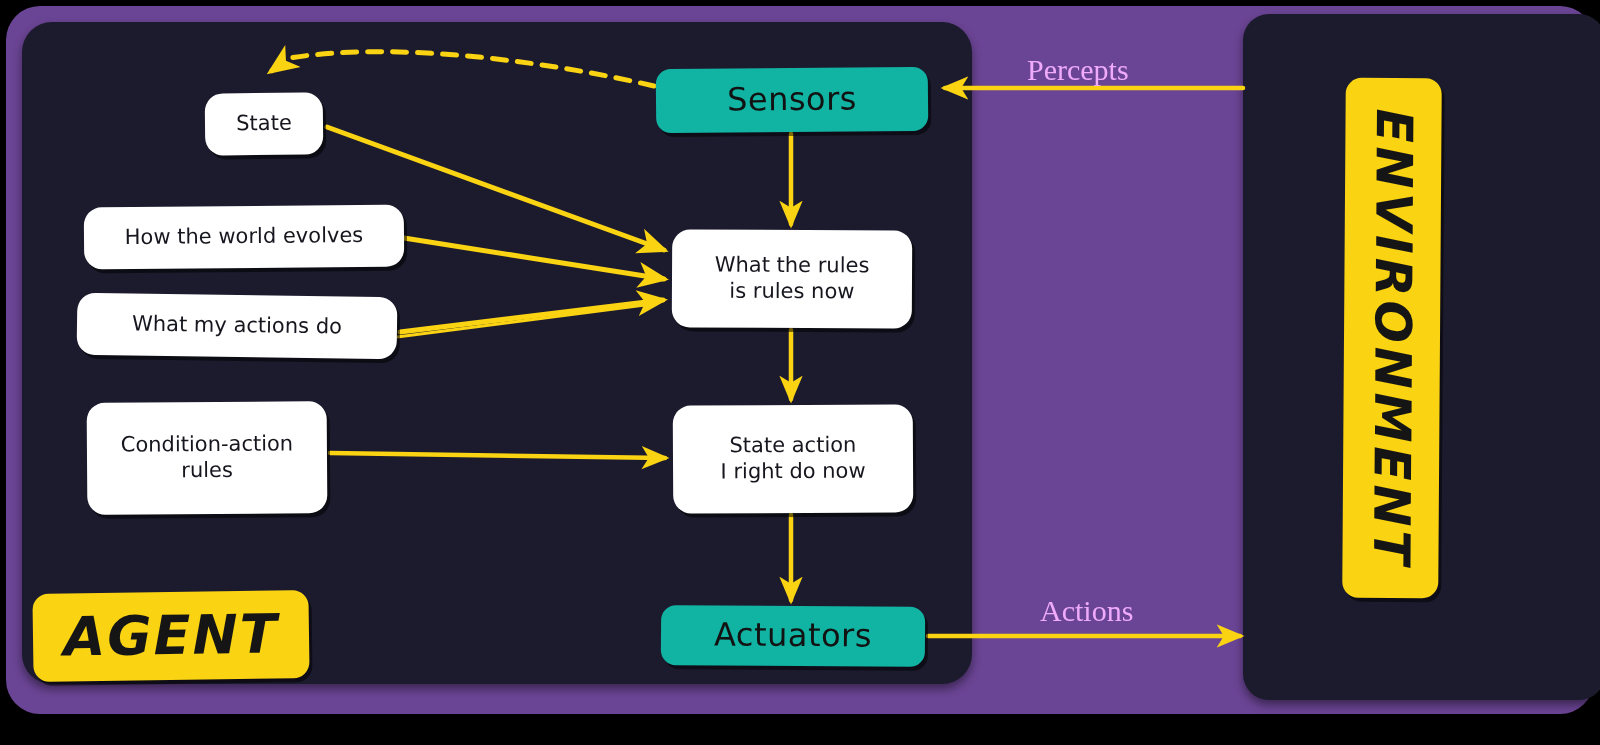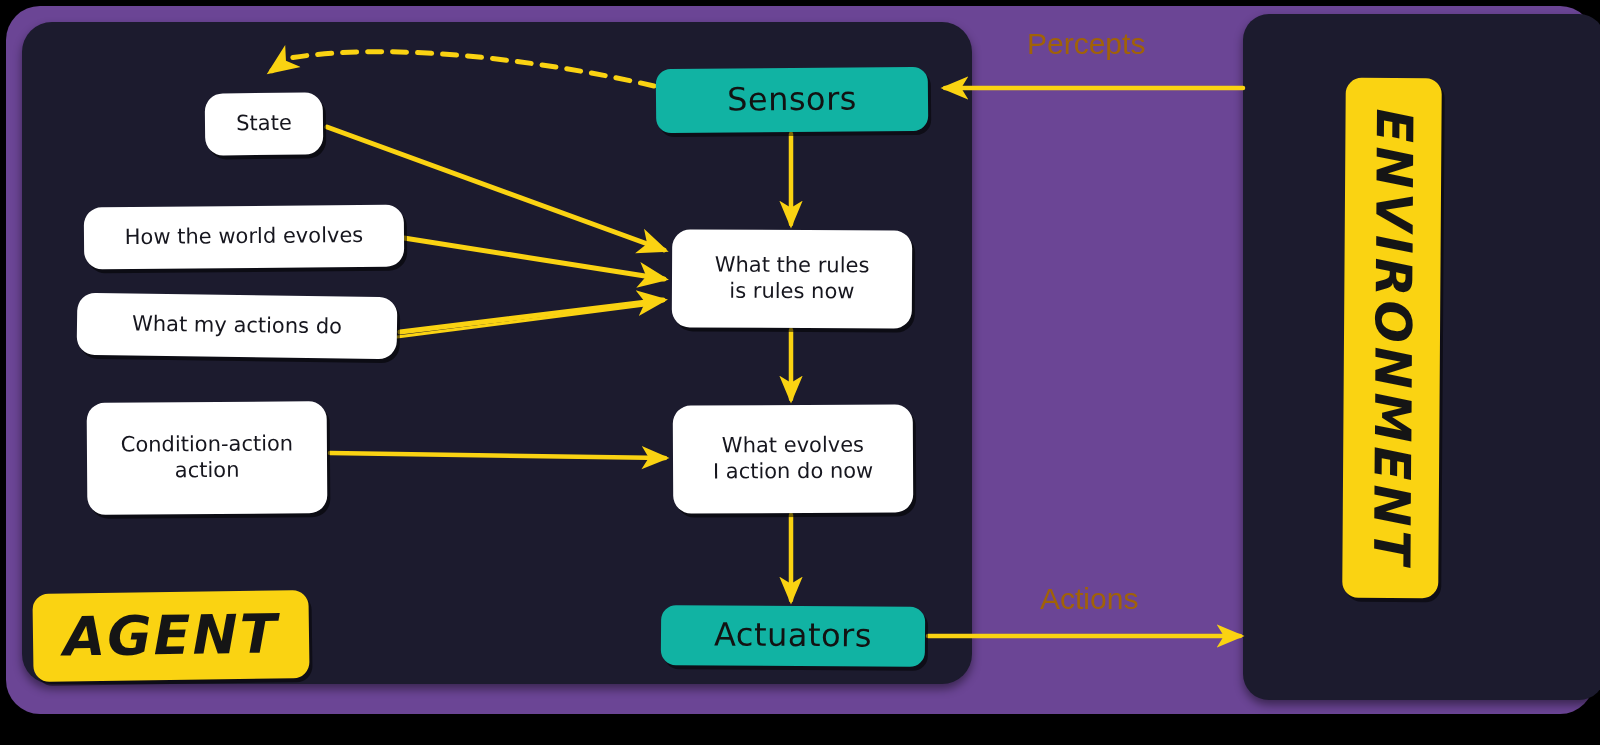--- a/index.html
+++ b/index.html
@@ -71,25 +71,26 @@
     transform:rotate(0.4deg);
   }
   
   #badge-environment .rot{
     transform:rotate(90deg);white-space:nowrap;
     font-size:50px;font-weight:bold;font-style:italic;letter-spacing:4px;
   }
 
   
   .edge-label{
-    position:absolute;color:#a16207;font-size:30px;
-    font-family:Liberation Sans, sans-serif;
+    position:absolute;color:#f0abfc;font-size:30px;
+    font-family:Liberation Serif, serif;
+    margin-top:26px;
   }
   #label-percepts{left:1027px;top:27px;}
-  #label-actions {left:1040px;top:582px;}
+  #label-actions {left:1040px;top:568px;}
 </style>
 </head>
 <body>
 
 <div id="stage">
 
   <div class="purple-panel"></div>
 
   <div class="navy" id="agent-panel"></div>
   <div class="navy" id="environment-panel"></div>
@@ -137,35 +138,35 @@
     <span>How the world evolves</span>
   </div>
 
   <div class="node white-box" id="node-what-actions-do">
     <span>What my actions do</span>
   </div>
 
   <div class="node white-box" id="node-condition-action">
     <span>
       <span>Condition-action</span><br>
-      <span>action</span>
+      <span>rules</span>
     </span>
   </div>
 
   <div class="node white-box" id="node-world-now">
     <span>
       <span>What the rules</span><br>
       <span>is rules now</span>
     </span>
   </div>
 
   <div class="node white-box" id="node-action-now">
     <span>
-      <span>What evolves</span><br>
-      <span>I action do now</span>
+      <span>State action</span><br>
+      <span>I right do now</span>
     </span>
   </div>
 
   <div class="node teal-box" id="node-sensors">
     <span>Sensors</span>
   </div>
 
   <div class="node teal-box" id="node-actuators">
     <span>Actuators</span>
   </div>

